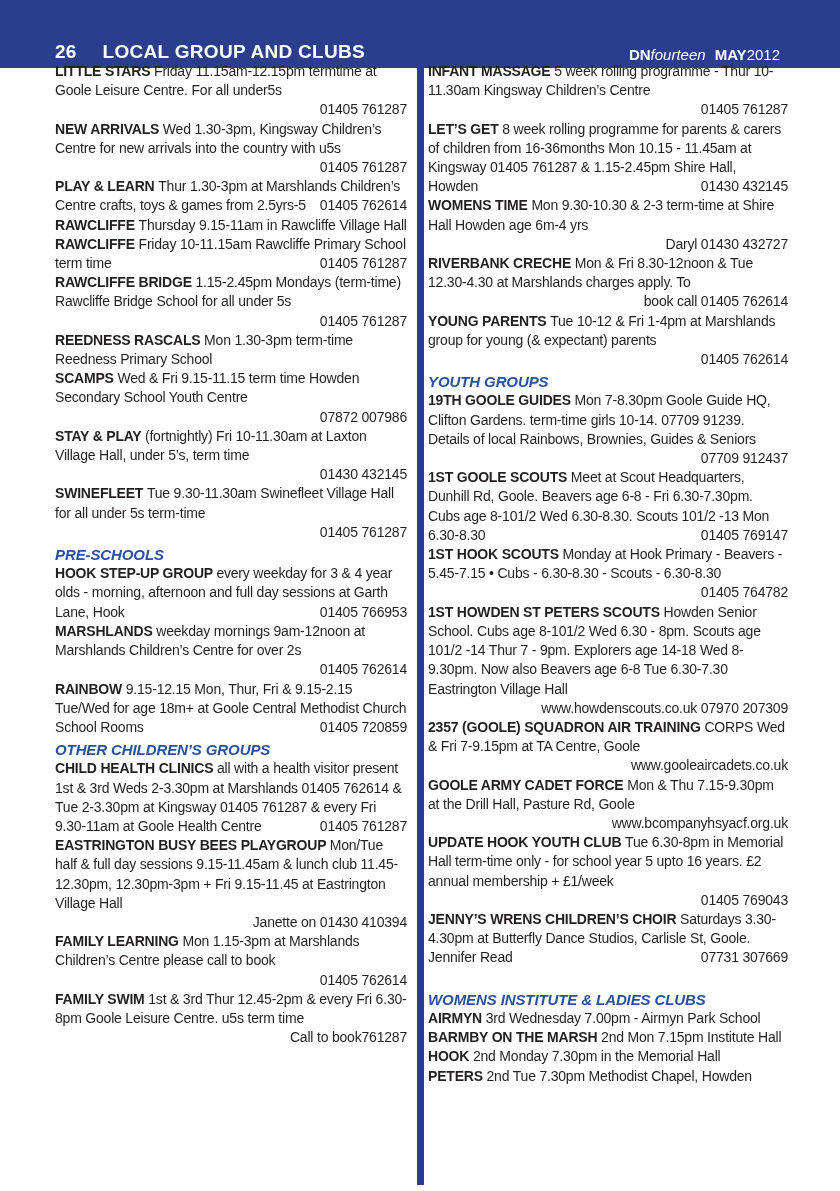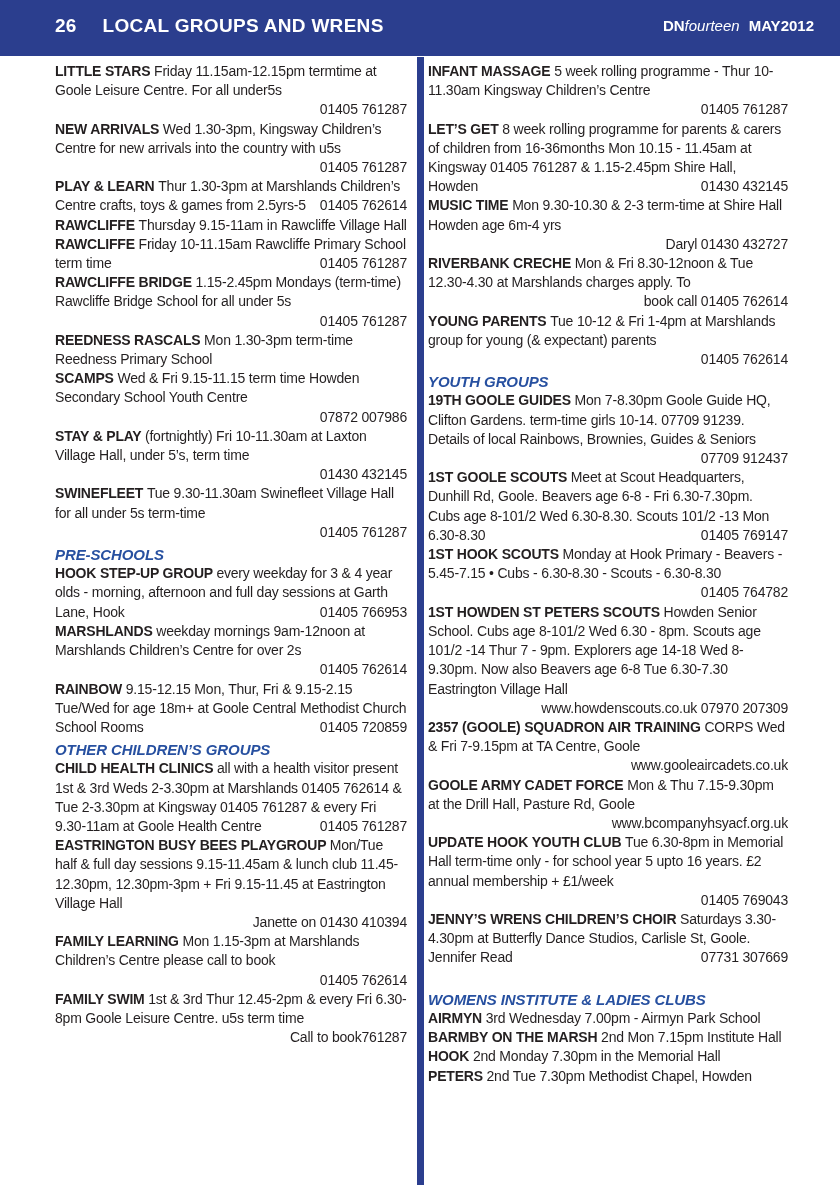--- a/index.html
+++ b/index.html
@@ -14,35 +14,35 @@
     width:840px;height:1191px;
     background:var(--page-bg);
     font-family:"Liberation Sans", sans-serif;
     color:var(--text-color);
     overflow:hidden;
     margin:0 auto;
   }
   
   .topbar{
     position:absolute;top:0;left:0;
-    width:840px;height:56px;
+    width:840px;height:68px;
     background:var(--header-bg);
     color:#fff;
-    display:flex;align-items:center;justify-content:space-between;
+    display:flex;align-items:flex-end;justify-content:space-between;
     box-sizing:border-box;
-    padding:0 26px 5px 55px;
+    padding:0 60px 5px 55px;
   }
   .topbar-left{display:flex;align-items:baseline;}
   .page-num{font-weight:bold;font-size:19px;margin-right:26px;letter-spacing:.2px;}
   .page-title{font-weight:bold;font-size:19px;margin:0;letter-spacing:.3px;display:inline;}
   .topbar-right{font-size:15px;display:flex;align-items:baseline;}
   .brand-dn{font-weight:bold;}
   .brand-fourteen{font-style:italic;font-weight:normal;}
   .issue-month{font-weight:bold;margin-left:9px;}
-  .issue-year{font-weight:bold;}
+  .issue-year{font-weight:normal;}
   
   .col{
     position:absolute;top:62px;
     font-size:14px;line-height:19.2px;
     letter-spacing:-0.2px;
   }
   .col-left{left:55px;width:352px;}
   .col-right{left:428px;width:360px;}
   .divider{
     position:absolute;left:417px;top:57px;
@@ -65,21 +65,21 @@
   .spacer{height:19.2px;}
 </style>
 </head>
 <body>
 
 <div class="page">
 
   <header class="topbar">
     <div class="topbar-left">
       <span class="page-num">26</span>
-      <h1 class="page-title">LOCAL GROUPS AND WRENS</h1>
+      <h1 class="page-title">LOCAL GROUP AND CLUBS</h1>
     </div>
     <div class="topbar-right">
       <span class="brand-dn">DN</span>
         <span class="brand-fourteen">fourteen</span>
       <span class="issue-month">MAY</span>
         <span class="issue-year">2012</span>
     </div>
   </header>
 
   <main>
@@ -150,21 +150,21 @@
     <div class="divider"></div>
     <section class="col col-right" id="col-right">
         <div class="entry">
           <p class="entry-text"><span class="entry-name">INFANT MASSAGE </span><span class="entry-body">5 week rolling programme - Thur 10-11.30am Kingsway Children’s Centre</span></p>
           <div class="contact-line">01405 761287</div>
         </div>
         <div class="entry">
           <p class="entry-text"><span class="entry-name">LET’S GET </span><span class="entry-body">8 week rolling programme for parents &amp; carers of children from 16-36months Mon 10.15 - 11.45am at Kingsway 01405 761287 &amp; 1.15-2.45pm Shire Hall, Howden</span><span class="contact-inline">01430 432145</span></p>
         </div>
         <div class="entry">
-          <p class="entry-text"><span class="entry-name">MUSIC TIME </span><span class="entry-body">Mon 9.30-10.30 &amp; 2-3 term-time at Shire Hall Howden age 6m-4 yrs</span></p>
+          <p class="entry-text"><span class="entry-name">WOMENS TIME </span><span class="entry-body">Mon 9.30-10.30 &amp; 2-3 term-time at Shire Hall Howden age 6m-4 yrs</span></p>
           <div class="contact-line">Daryl 01430 432727</div>
         </div>
         <div class="entry">
           <p class="entry-text"><span class="entry-name">RIVERBANK CRECHE </span><span class="entry-body">Mon &amp; Fri 8.30-12noon &amp; Tue 12.30-4.30 at Marshlands charges apply. To</span></p>
           <div class="contact-line">book call 01405 762614</div>
         </div>
         <div class="entry">
           <p class="entry-text"><span class="entry-name">YOUNG PARENTS </span><span class="entry-body">Tue 10-12 &amp; Fri 1-4pm at Marshlands group for young (&amp; expectant) parents</span></p>
           <div class="contact-line">01405 762614</div>
         </div>

